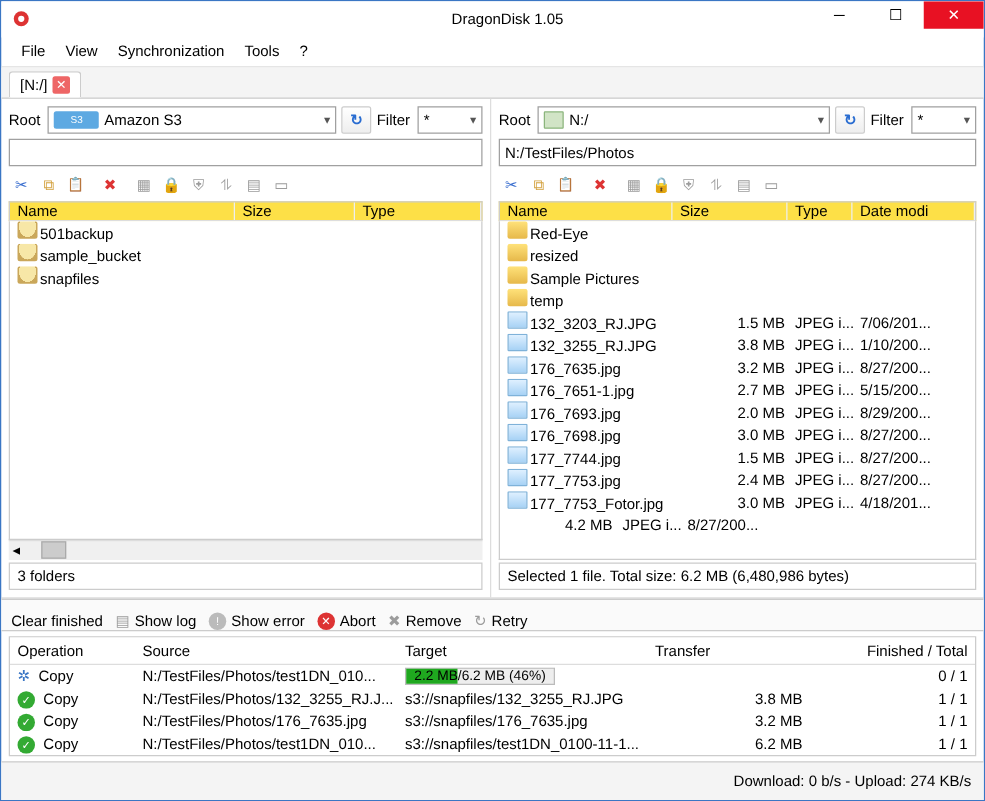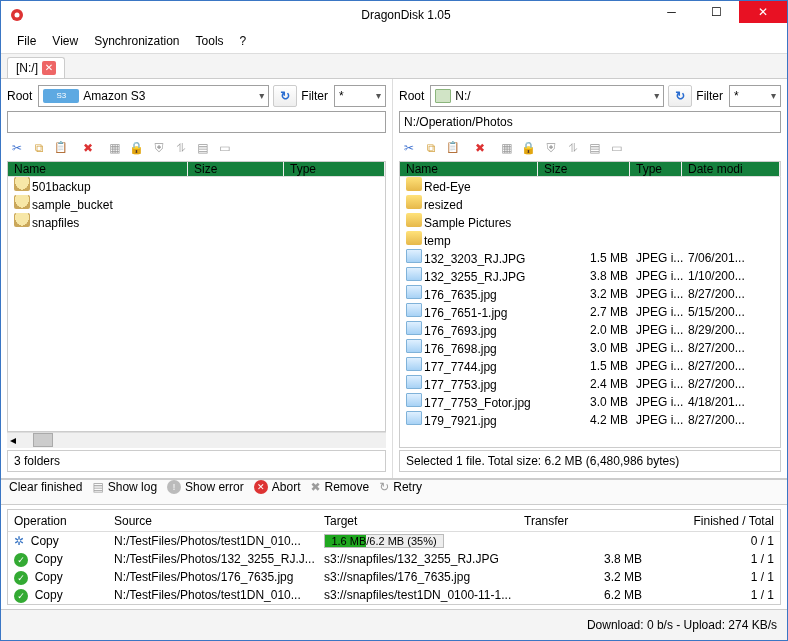--- a/index.html
+++ b/index.html
@@ -20,33 +20,33 @@
 .pane-right{flex:1}
 .row{display:flex;align-items:center;gap:4px;height:26px;margin-bottom:2px}
 .label{padding-right:2px}
 .combo{flex:1;height:22px;border:1px solid #a0a0a0;background:#fff;display:flex;align-items:center;padding:0 4px;position:relative}
 .combo:after{content:"▾";position:absolute;right:4px;color:#555;font-size:10px}
 .iconbtn{width:24px;height:22px;border:1px solid #ccc;background:linear-gradient(#fff,#eee);display:flex;align-items:center;justify-content:center;border-radius:2px}
 .pathbox{height:22px;border:1px solid #a0a0a0;background:#fff;padding:0 4px;line-height:20px;margin-bottom:2px}
 .toolbar{display:flex;gap:2px;align-items:center;height:26px}
 .tb-icon{width:20px;height:20px;display:flex;align-items:center;justify-content:center}
 .tb-sep{width:6px}
-.listhdr{display:flex;background:#15803d;border:1px solid #ccc;border-bottom:1px solid #ddd;height:16px;align-items:flex-end}
+.listhdr{display:flex;background:#fde047;border:1px solid #ccc;border-bottom:1px solid #ddd;height:16px;align-items:flex-end}
 .listhdr>div{padding:0 6px;font-size:12px;border-right:1px solid #eee}
 .listarea{flex:1;border:1px solid #ccc;border-top:none;overflow:hidden;background:#fff}
 .listrow{display:flex;align-items:center;height:18px;padding:0 2px}
 .listrow>div{padding:0 4px;white-space:nowrap;overflow:hidden}
 .ico{width:16px;height:14px;display:inline-block;margin-right:2px}
 .ico-bucket{background:radial-gradient(ellipse at 50% 30%,#f7e7a7 60%,#caa75a 61%);border-radius:2px}
 .ico-folder{background:linear-gradient(#ffe27a,#e6b84a);border-radius:2px}
 .ico-img{background:linear-gradient(#dff0ff,#a7d2f5);border:1px solid #7fb2d9;border-radius:1px}
 .scroll-x{height:16px;background:#f0f0f0;border-top:1px solid #ddd;display:flex;align-items:center}
 .scroll-x .thumb{width:20px;height:14px;background:#ccc;border:1px solid #aaa;margin-left:14px}
 .statusrow{height:22px;border:1px solid #ccc;margin:2px 0;padding:0 6px;line-height:20px;background:#fff}
-.qtoolbar{display:flex;align-items:flex-start;gap:10px;height:28px;padding:0 8px;border-top:1px solid #ccc;border-bottom:1px solid #ccc;background:#fafafa}
+.qtoolbar{display:flex;align-items:flex-end;gap:10px;height:28px;padding:0 8px;border-top:1px solid #ccc;border-bottom:1px solid #ccc;background:#fafafa}
 .qbtn{display:flex;align-items:center;gap:4px;color:#000}
 .qbtn.dis{color:#9a9a9a}
 .qbtn .rd{width:14px;height:14px;border-radius:50%;display:inline-flex;align-items:center;justify-content:center;color:#fff;font-size:9px}
 .queue{flex:1;display:flex;flex-direction:column;border:1px solid #ccc;margin:4px 6px;background:#fff}
 .queuehdr{display:flex;height:22px;border-bottom:1px solid #ddd;align-items:center;background:#fff}
 .queuehdr>div,.qrow>div{padding:0 6px;overflow:hidden;white-space:nowrap}
 .qrow{display:flex;height:18px;align-items:center}
 .progress{height:14px;background:#eee;border:1px solid #bbb;position:relative;width:120px}
 .progress .fill{position:absolute;left:0;top:0;bottom:0;background:#1fa81f}
 .progress .txt{position:absolute;left:0;right:0;text-align:center;font-size:11px;line-height:12px}
@@ -164,21 +164,21 @@
         <span style="margin-left:4px">N:/</span>
       </div>
       <div class="iconbtn">
           <span class="refresh">↻</span>
         </div>
       <span class="label">Filter</span>
       <div class="combo" style="flex:0 0 52px">
           <span>*</span>
         </div>
     </div>
-    <div class="pathbox">N:/Operation/Photos</div>
+    <div class="pathbox">N:/TestFiles/Photos</div>
     <div class="toolbar">
       <span class="tb-icon scissors"></span>
       <span class="tb-icon copyic"></span>
       <span class="tb-icon pasteic"></span>
       <span class="tb-sep"></span>
       <span class="tb-icon xred"></span>
       <span class="tb-sep"></span>
       <span class="tb-icon greyic">▦</span>
       <span class="tb-icon greyic">🔒</span>
       <span class="tb-icon greyic">⛨</span>
@@ -265,21 +265,20 @@
           <div style="width:52px">JPEG i...</div>
           <div style="flex:1">8/27/200...</div>
         </div>
         <div class="listrow">
           <div style="width:138px"><span class="ico ico-img"></span>177_7753_Fotor.jpg</div>
           <div style="width:92px;text-align:right">3.0 MB</div>
           <div style="width:52px">JPEG i...</div>
           <div style="flex:1">4/18/201...</div>
         </div>
         <div class="listrow">
-          <div style="width:138px"><span class="ico ico-img"></span>179_7921.jpg</div>
           <div style="width:92px;text-align:right">4.2 MB</div>
           <div style="width:52px">JPEG i...</div>
           <div style="flex:1">8/27/200...</div>
         </div>
       </div>
     <div class="statusrow">Selected 1 file. Total size: 6.2 MB (6,480,986 bytes)</div>
   </div>
 </div>
 
 <div class="qtoolbar">
@@ -316,21 +315,21 @@
     <div style="width:130px">Transfer</div>
     <div style="flex:1;text-align:right">Finished / Total</div>
   </div>
   <div id="queue-rows">
       <div class="qrow">
         <div style="width:100px"><span style="color:#3a76c4">✲</span>&nbsp;&nbsp;Copy</div>
         <div style="width:210px">N:/TestFiles/Photos/test1DN_010...</div>
         <div style="width:130px;text-align:right">
           <div class="progress">
             <div class="fill" style="width:35%"></div>
-            <div class="txt">1.6 MB/6.2 MB  (35%)</div>
+            <div class="txt">2.2 MB/6.2 MB  (46%)</div>
           </div>
         </div>
         <div style="flex:1;text-align:right">0 / 1</div>
       </div>
       <div class="qrow">
         <div style="width:100px"><span class="rd" style="background:#3a3;width:14px;height:14px;border-radius:50%;display:inline-flex;align-items:center;justify-content:center;color:#fff;font-size:9px">✓</span>&nbsp;&nbsp;Copy</div>
         <div style="width:210px">N:/TestFiles/Photos/132_3255_RJ.J...</div>
         <div style="width:200px">s3://snapfiles/132_3255_RJ.JPG</div>
         <div style="width:130px;text-align:right"><span>3.8 MB</span></div>
         <div style="flex:1;text-align:right">1 / 1</div>

